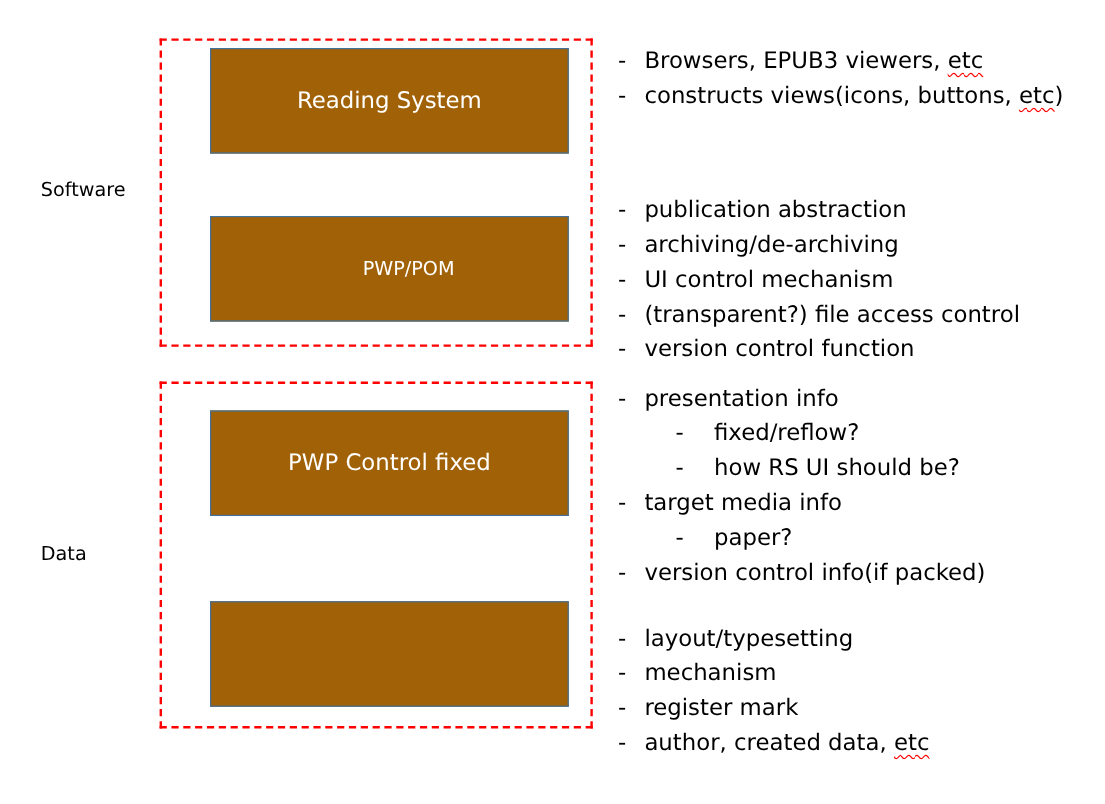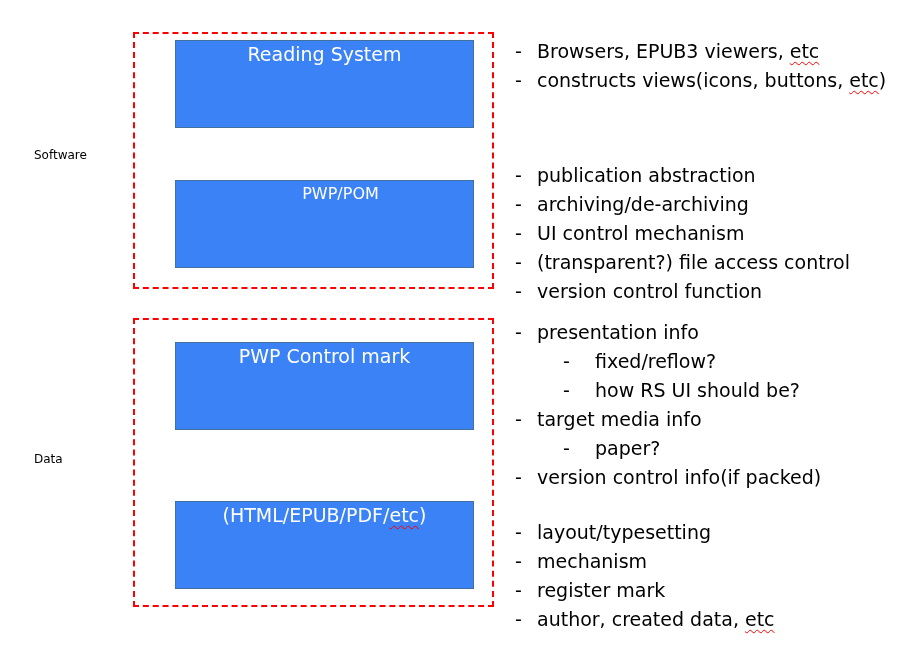--- a/index.html
+++ b/index.html
@@ -8,32 +8,32 @@
     font-family: "DejaVu Sans", "Liberation Sans", sans-serif; color: #000;
   }
   .group {
     position: absolute; box-sizing: border-box;
     border: 2px dashed #ff0000;
   }
   .group.software { left: 133px; top: 32px; width: 361px; height: 257px; }
   .group.data { left: 133px; top: 318px; width: 361px; height: 289px; }
   .block {
     position: absolute; left: 175px; width: 299px; height: 88px; box-sizing: border-box;
-    background: #3b82f6; border: 1px solid #41719c; color: #fff;
-    display: flex; flex-direction: column; align-items: center; justify-content: flex-start;
+    background: #a16207; border: 1px solid #41719c; color: #fff;
+    display: flex; flex-direction: column; align-items: center; justify-content: center;
     text-align: center; line-height: 26px;
   }
   .block.big { font-size: 19px; }
   .block.small { font-size: 16px; }
   .block.b1 { top: 40px; }
   .block.b2 { top: 180px; padding-left: 32px; }
   .block.b3 { top: 342px; }
   .block.b4 { top: 501px; }
   .squiggle { text-decoration: underline wavy #ff0000; text-decoration-thickness: 1px; text-underline-offset: 3px; }
-  .side-label { position: absolute; left: 34px; font-size: 12px; }
+  .side-label { position: absolute; left: 34px; font-size: 16px; }
   .side-label.sw { top: 148px; }
   .side-label.dt { top: 452px; }
   .list { position: absolute; left: 515px; margin: 0; padding: 0; list-style: none; font-size: 19px; }
   .list li { position: relative; height: 29px; line-height: 29px; white-space: nowrap; }
   .list li .dash { position: absolute; left: 0; }
   .list li .txt { position: absolute; left: 22px; }
   .list li.sub .dash { left: 48px; }
   .list li.sub .txt { left: 80px; }
   .list.l1 { top: 37px; }
   .list.l2 { top: 161px; }
@@ -49,24 +49,23 @@
 <div class="group software"></div>
 <div class="group data"></div>
 
 <div class="block big b1">
   <span>Reading System</span>
 </div>
 <div class="block small b2">
   <span>PWP/POM</span>
 </div>
 <div class="block big b3">
-  <span>PWP Control mark</span>
+  <span>PWP Control fixed</span>
 </div>
 <div class="block big b4">
-  <span><span>(HTML/EPUB/PDF/</span><span class="squiggle">etc</span><span>)</span></span>
 </div>
 
 <ul class="list l1">
   <li>
       <span class="dash">-</span>
       <span class="txt"><span>Browsers, EPUB3 viewers, </span><span class="squiggle">etc</span><span></span></span>
     </li>
   <li>
       <span class="dash">-</span>
       <span class="txt"><span>constructs views(icons, buttons, </span><span class="squiggle">etc</span><span>)</span></span>

